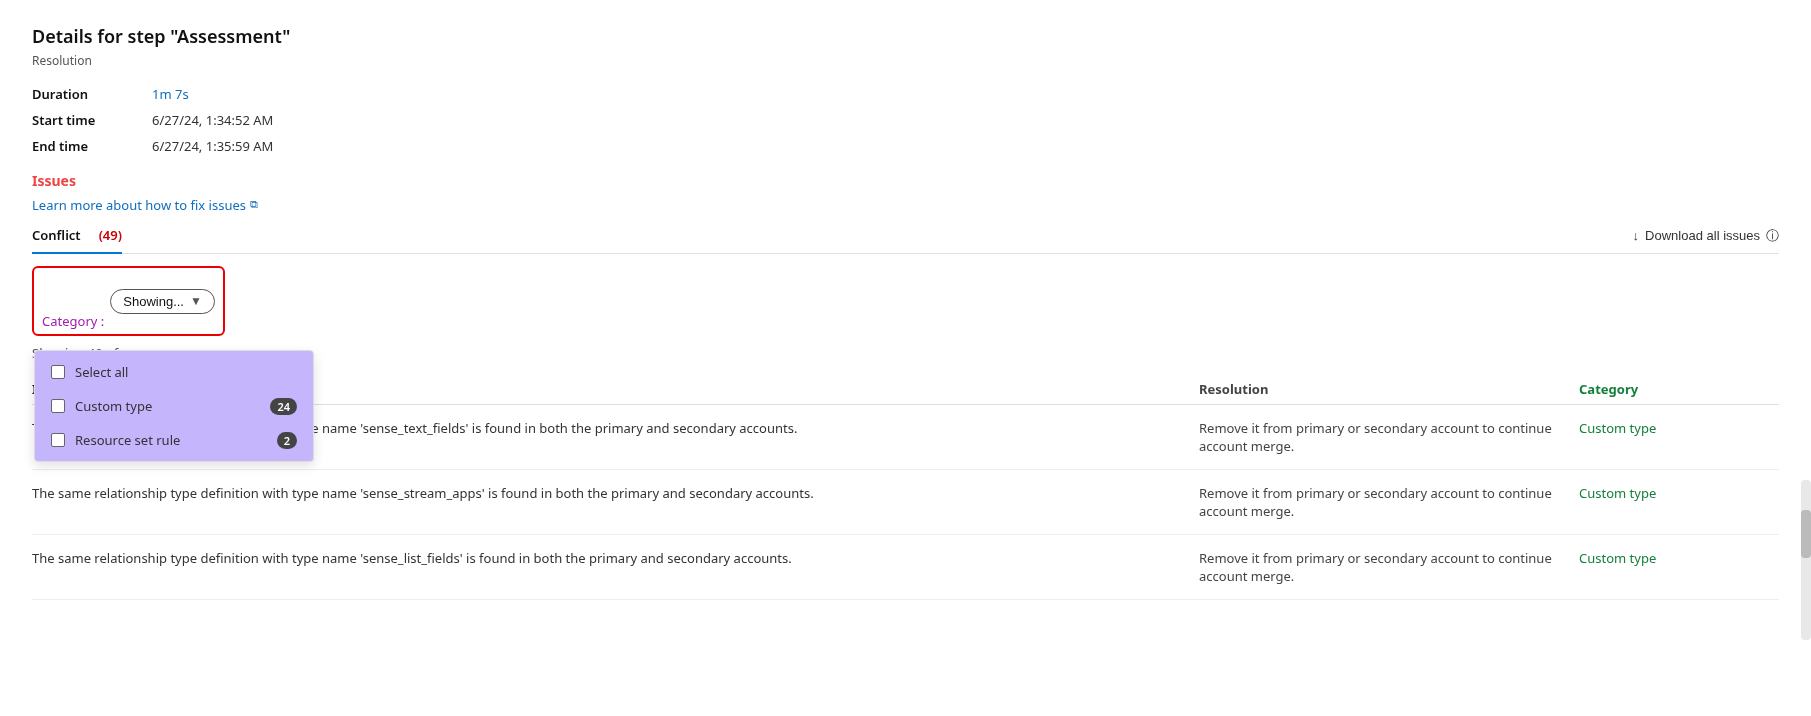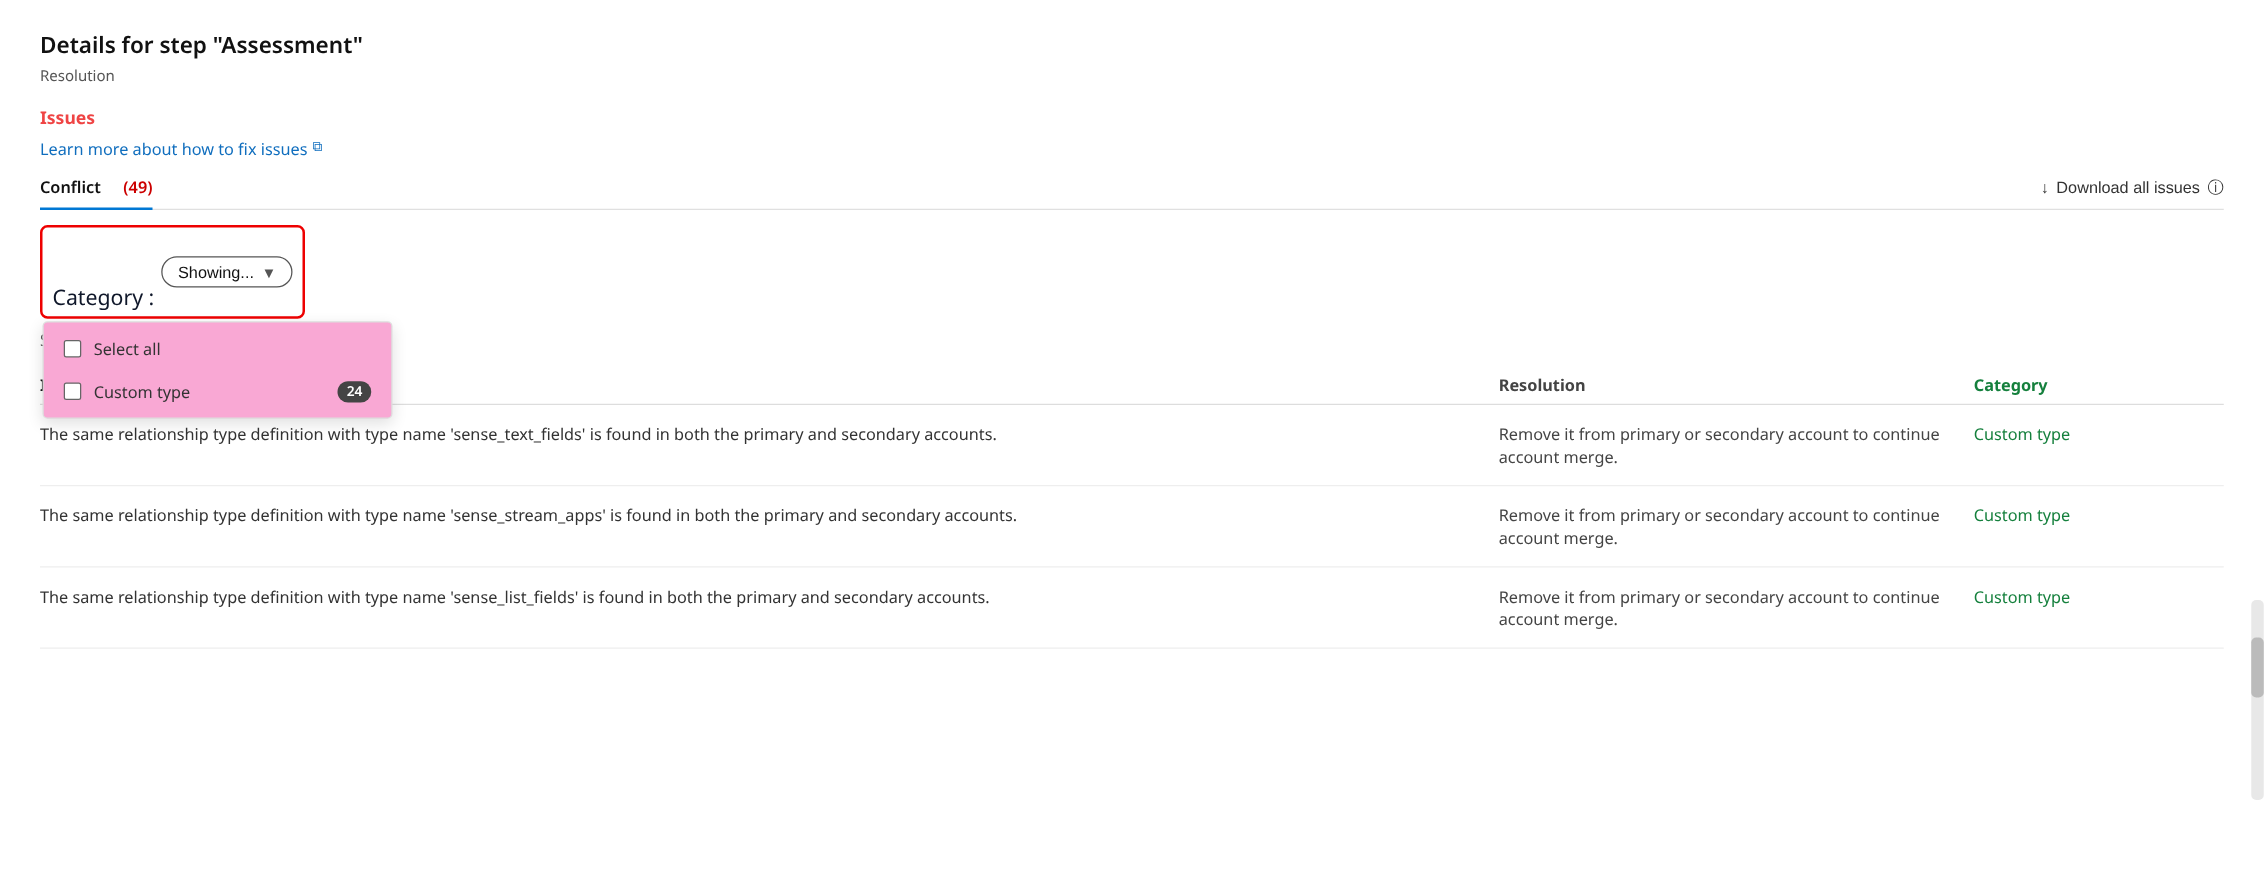--- a/index.html
+++ b/index.html
@@ -103,22 +103,22 @@
     .filter-container {
       border: 2px solid #e00;
       border-radius: 6px;
       padding: 4px 8px;
       display: inline-flex;
       align-items: center;
       gap: 6px;
       position: relative;
     }
     .filter-category-label {
-      font-size: 17px;
-      color: #0f172a;
+      font-size: 13px;
+      color: #a21caf;
       margin-top: 40px;
     }
     .select-btn {
       display: inline-flex;
       align-items: center;
       gap: 6px;
       border: 1.5px solid #555;
       border-radius: 20px;
       padding: 4px 12px;
       font-size: 13px;
@@ -127,23 +127,23 @@
       color: #111;
     }
     .chevron-down {
       font-size: 12px;
       color: #555;
     }
     .dropdown-menu {
       position: absolute;
       top: 100%;
       left: 0;
-      margin-top: 4px;
+      margin-top: 16px;
       width: 280px;
-      background: #f9a8d4;
+      background: #c4b5fd;
       border: 1px solid #ddd;
       border-radius: 4px;
       box-shadow: 0 4px 12px rgba(0,0,0,0.12);
       z-index: 100;
       padding: 4px 0;
     }
     .dropdown-item {
       display: flex;
       align-items: center;
       justify-content: space-between;
@@ -223,20 +223,30 @@
 </head>
 <body>
 
 <div class="page">
 
   
   <div class="title">Details for step "Assessment"</div>
   <div class="subtitle">Resolution</div>
 
   
+  <div class="meta-table">
+    <div class="meta-label">Duration</div>
+    <div class="meta-value">1m 7s</div>
+
+    <div class="meta-label">Start time</div>
+    <div class="meta-value plain">6/27/24, 1:34:52 AM</div>
+
+    <div class="meta-label">End time</div>
+    <div class="meta-value plain">6/27/24, 1:35:59 AM</div>
+  </div>
 
   
   <div class="section-title">Issues</div>
   <a class="learn-link" href="#">
     <span>Learn more about how to fix issues</span>
     <span class="external-icon">⧉</span>
   </a>
 
   
   <div class="tabs-row">
@@ -267,20 +277,27 @@
             <span>Select all</span>
           </div>
         </div>
         <div class="dropdown-item">
           <div class="dropdown-item-left">
             <div class="checkbox"></div>
             <span>Custom type</span>
           </div>
           <span class="badge">24</span>
         </div>
+        <div class="dropdown-item">
+          <div class="dropdown-item-left">
+            <div class="checkbox"></div>
+            <span>Resource set rule</span>
+          </div>
+          <span class="badge">2</span>
+        </div>
       </div>
     </div>
   </div>
 
   
   <div class="showing-text">
     <span>Showing 49 of</span>
   </div>
 
   

